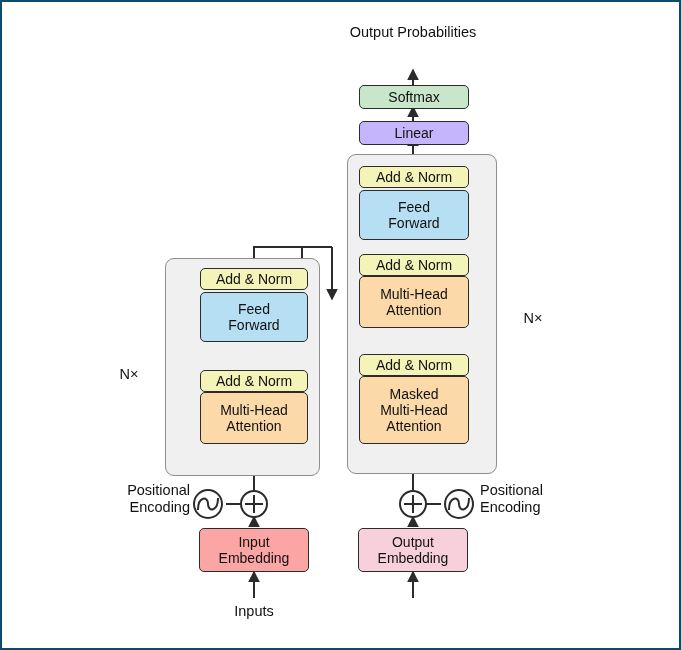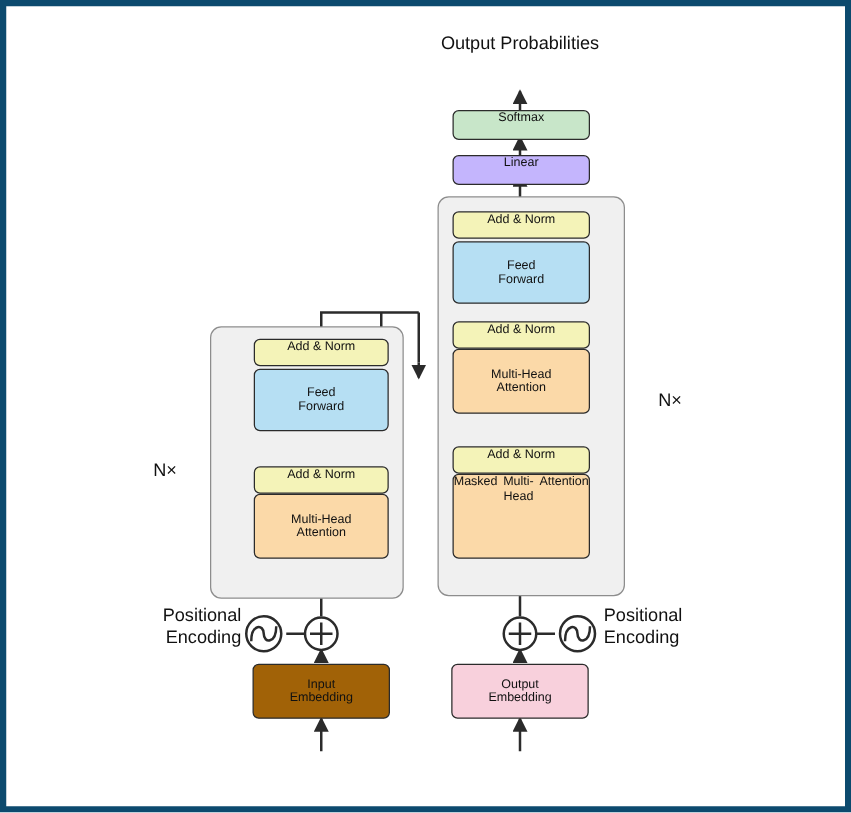--- a/index.html
+++ b/index.html
@@ -7,41 +7,42 @@
     padding: 0;
     background: #ffffff;
   }
   #page {
     position: relative;
     width: 681px;
     height: 650px;
     background: #ffffff;
     font-family: "Liberation Sans", sans-serif;
     overflow: hidden;
-    border: 5px solid #0c4a6e;
+    border: 2px solid #0c4a6e;
     box-sizing: border-box;
   }
   .svg-layer {
     position: absolute;
     left: 0;
     top: 0;
     width: 681px;
     height: 650px;
   }
   
   .box {
     position: absolute;
     box-sizing: border-box;
     border: 1.4px solid #2b2b2b;
     border-radius: 5px;
     display: flex;
+    align-items: center;
     justify-content: center;
     text-align: center;
     line-height: 1.15;
-    font-size: 10px;
+    font-size: 14px;
     color: #111111;
     z-index: 5;
   }
   .box span { display: block; }
   .panel {
     position: absolute;
     box-sizing: border-box;
     background: #f0f0f0;
     border: 1.4px solid #8d8d8d;
     border-radius: 9px;
@@ -196,21 +197,21 @@
 
   <div class="box" style="left:357px; top:274px; width:110px; height:52px; background:#fbd9a8; flex-direction:column;">
     <span>Multi-Head</span>
     <span>Attention</span>
   </div>
 
   <div class="box" style="left:357px; top:352px; width:110px; height:22px; background:#f4f3b8;">
     <span>Add &amp; Norm</span>
   </div>
 
-  <div class="box" style="left:357px; top:374px; width:110px; height:68px; background:#fbd9a8; flex-direction:row;">
+  <div class="box" style="left:357px; top:374px; width:110px; height:68px; background:#fbd9a8; flex-direction:column;">
     <span>Masked</span>
     <span>Multi-Head</span>
     <span>Attention</span>
   </div>
 
   <div class="box" style="left:198px; top:266px; width:108px; height:22px; background:#f4f3b8;">
     <span>Add &amp; Norm</span>
   </div>
 
   <div class="box" style="left:198px; top:290px; width:108px; height:50px; background:#b6dff3; flex-direction:column;">
@@ -236,24 +237,27 @@
 
   <div class="label left" style="left:80px; top:480px; width:108px;">
     <span>Positional</span>
     <span>Encoding</span>
   </div>
   <div class="label right" style="left:478px; top:480px; width:120px;">
     <span>Positional</span>
     <span>Encoding</span>
   </div>
 
-  <div class="box" style="left:197px; top:526px; width:110px; height:44px; background:#a16207; flex-direction:column;">
+  <div class="box" style="left:197px; top:526px; width:110px; height:44px; background:#fca5a5; flex-direction:column;">
     <span>Input</span>
     <span>Embedding</span>
   </div>
 
   <div class="box" style="left:356px; top:526px; width:110px; height:44px; background:#f8d0dc; flex-direction:column;">
     <span>Output</span>
     <span>Embedding</span>
   </div>
 
+  <div class="label" style="left:192px; top:601px; width:120px;">
+    <span>Inputs</span>
+  </div>
 
 </div>
 
 </body></html>

